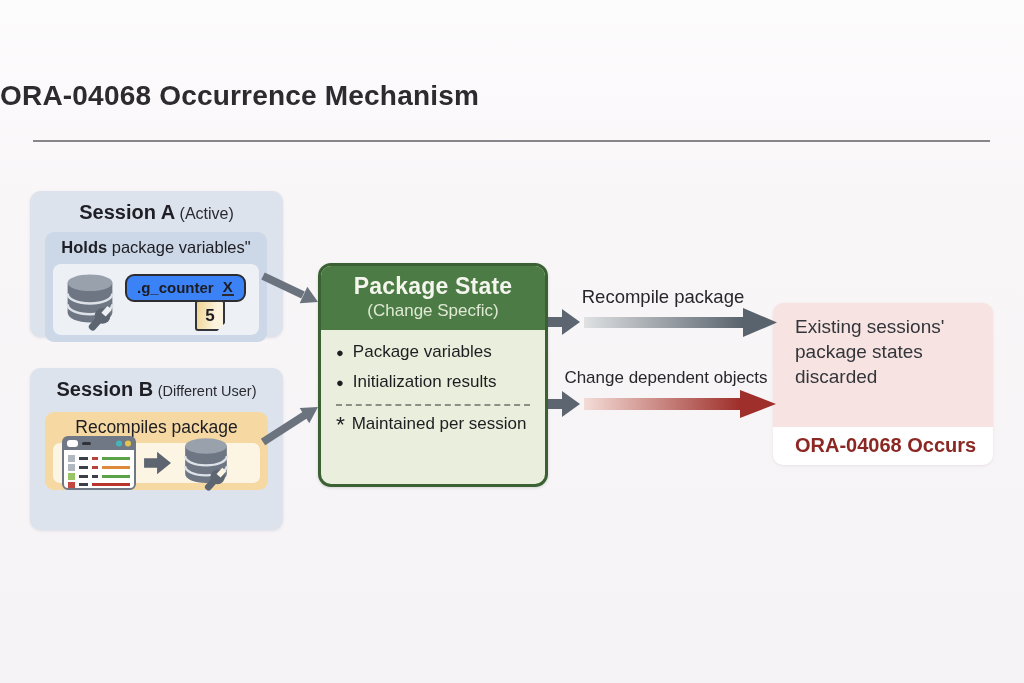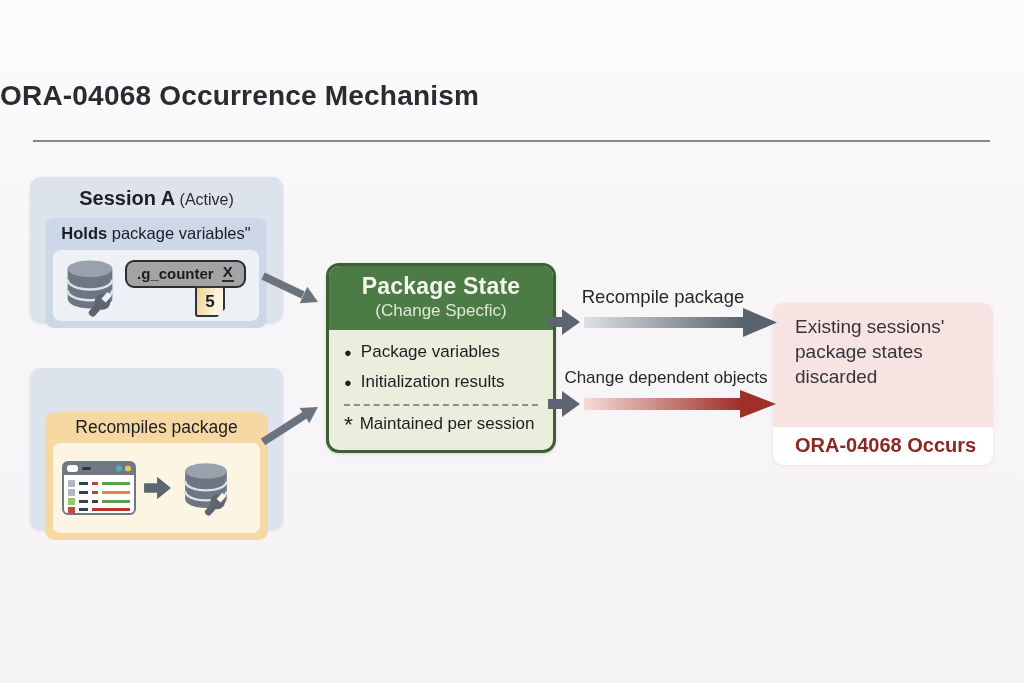--- a/index.html
+++ b/index.html
@@ -9,49 +9,49 @@
     font-family:"Liberation Sans","DejaVu Sans",sans-serif;color:#26262b;
   }
   .title{
     position:absolute;top:80px;left:0;width:100%;margin:0;
     text-align:left;font-size:28px;font-weight:800;color:#2b2b30;letter-spacing:.2px;
   }
   .divider{position:absolute;left:33px;top:140px;width:957px;height:2px;background:#86868b;}
 
   
   .session{position:absolute;left:30px;width:253px;background:#dce3ed;border-radius:11px;box-shadow:0 1px 3px rgba(60,70,90,.12);}
-  .session-a{top:177px;height:146px;}
+  .session-a{top:191px;height:146px;}
   .session-b{top:368px;height:162px;}
   .session-title{margin-top:10px;text-align:center;white-space:nowrap;}
   .session-title .b{font-size:20px;font-weight:800;color:#1e1e24;}
   .session-title .sub{font-size:16px;color:#2a2a30;}
   .session-b .session-title .sub{font-size:14.5px;}
 
   .inner-blue{position:absolute;left:15px;top:41px;width:222px;height:110px;background:#ccd8e7;border-radius:9px;}
   .action-a{text-align:center;font-size:16.5px;padding-top:6px;color:#1d1d23;white-space:nowrap;}
   .action-a .b{font-weight:800;}
   .panel{position:absolute;left:8px;right:8px;bottom:7px;top:32px;background:#edf1f6;border-radius:8px;
          display:flex;align-items:flex-start;padding:6px 8px;box-sizing:border-box;}
   .chip-wrap{position:relative;margin-left:6px;margin-top:4px;}
-  .chip{display:inline-flex;align-items:center;gap:8px;background:#a3a3a3;border:2.5px solid #2c2c31;
+  .chip{display:inline-flex;align-items:flex-end;gap:8px;background:#3b82f6;border:2.5px solid #2c2c31;
         border-radius:9px;padding:3px 10px 4px 10px;font-size:15px;font-weight:800;color:#1c1c22;white-space:nowrap;}
   .xsym{font-weight:800;border-bottom:2px solid #2b2b2f;line-height:.95;padding:0 1px;}
   .tag{position:absolute;left:58%;top:26px;width:26px;height:27px;border:2.5px solid #33343a;border-radius:3px;
        background:linear-gradient(100deg,#f0d391,#fbf3dd 70%);font-size:17px;font-weight:800;color:#1c1c22;
        display:flex;align-items:center;justify-content:center;
        clip-path:polygon(0 0,100% 0,100% 74%,74% 100%,0 100%);}
 
-  .inner-orange{position:absolute;left:15px;top:44px;width:223px;height:128px;background:#f6d9a2;border-radius:9px;}
+  .inner-orange{position:absolute;left:15px;top:44px;width:223px;height:78px;background:#f6d9a2;border-radius:9px;}
   .action-b{text-align:center;font-size:17.5px;padding-top:5px;color:#1d1d23;white-space:nowrap;}
   .panel-cream{position:absolute;left:8px;right:8px;bottom:7px;top:31px;background:#fcf5e3;border-radius:7px;
          display:flex;align-items:center;gap:7px;padding:4px 8px;box-sizing:border-box;}
 
   
-  .pkg{position:absolute;left:318px;top:263px;width:230px;height:190px;background:#e9efdc;
-       border:3px solid #3a6034;border-radius:13px;overflow:hidden;box-sizing:border-box;box-shadow:0 1px 3px rgba(50,80,50,.18);margin-left:8px;}
+  .pkg{position:absolute;left:318px;top:263px;width:230px;height:224px;background:#e9efdc;
+       border:3px solid #3a6034;border-radius:13px;overflow:hidden;box-sizing:border-box;box-shadow:0 1px 3px rgba(50,80,50,.18);}
   .pkg-head{background:#4d7b45;text-align:center;padding:7px 0 9px 0;}
   .pkg-title{font-size:23px;font-weight:800;color:#f4f6ee;letter-spacing:.2px;}
   .pkg-sub{font-size:17px;color:#dfe9d4;margin-top:1px;}
   .pkg-body{padding:12px 15px 0 15px;font-size:17px;color:#1d1d22;}
   .pkg-row{display:flex;align-items:baseline;gap:9px;margin-bottom:10px;white-space:nowrap;}
   .pkg-row .dot{font-size:13px;}
   .pkg-dash{border-top:2px dashed #8b9086;margin:12px 0 8px 0;}
   .pkg-foot{white-space:nowrap;}
   .pkg-foot .star{font-size:1.35em;line-height:0;position:relative;top:3px;margin-right:2px;}
 
@@ -103,20 +103,24 @@
             <span>.g_counter</span>
             <span class="xsym">X</span>
           </div>
           <div class="tag">5</div>
         </div>
       </div>
     </div>
   </section>
 
   <section class="session session-b">
+    <div class="session-title">
+      <span class="b">Session B</span>
+      <span class="sub">(Different User)</span>
+    </div>
     <div class="inner-orange">
       <div class="action-b">Recompiles package</div>
       <div class="panel-cream">
         <svg width="76" height="54" viewBox="0 0 74 54">
           <rect x="1" y="1" width="72" height="52" rx="5" fill="#ffffff" stroke="#6f7884" stroke-width="2"></rect>
           <path d="M1 6 a5 5 0 0 1 5 -5 h62 a5 5 0 0 1 5 5 v8 h-72 z" fill="#6f7884"></path>
           <rect x="5" y="4" width="11" height="7" rx="3" fill="#ffffff"></rect>
           <rect x="20" y="6" width="9" height="3" rx="1.5" fill="#2f3238"></rect>
           <circle cx="57" cy="7.5" r="3" fill="#44b6b9"></circle>
           <circle cx="66" cy="7.5" r="3" fill="#e3c64f"></circle>

